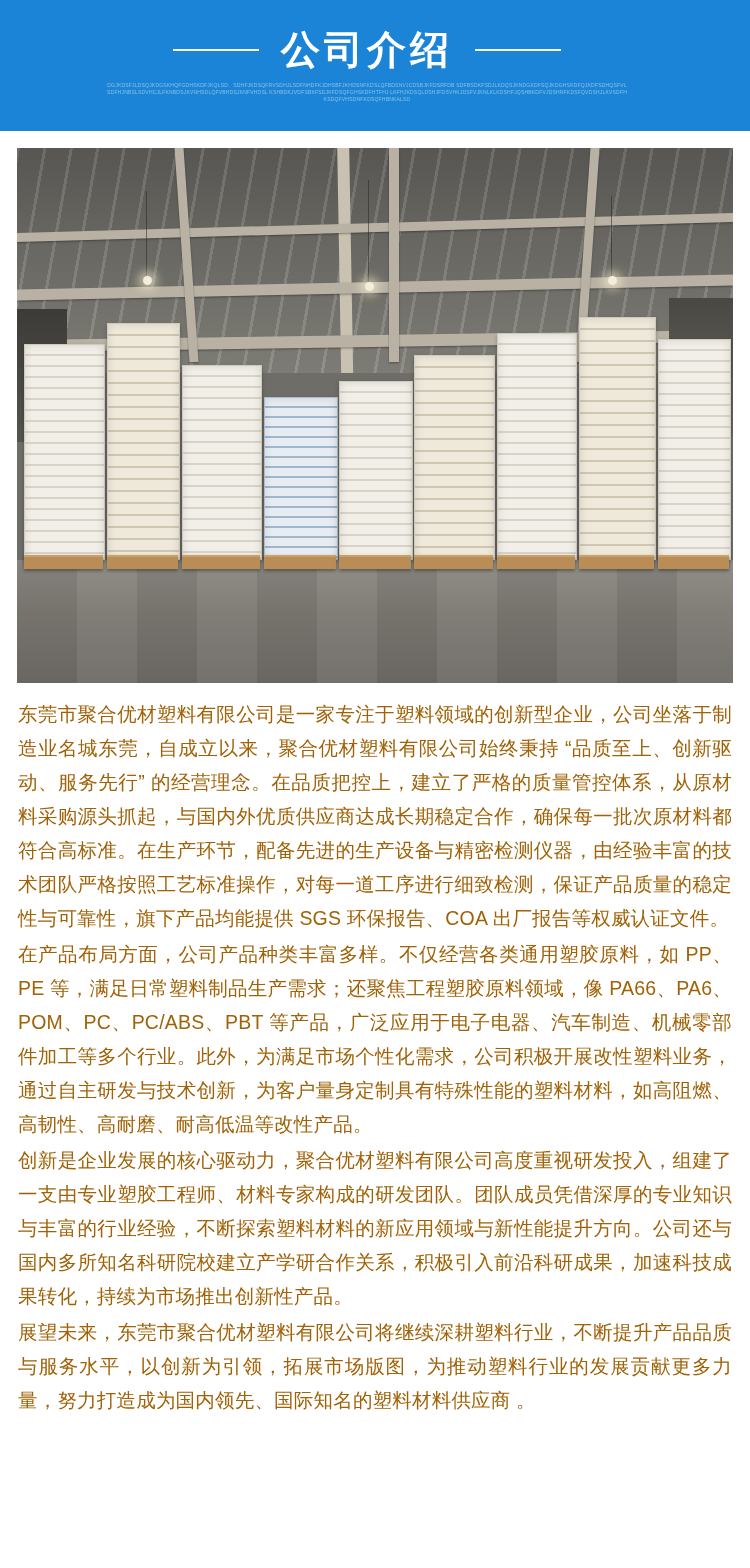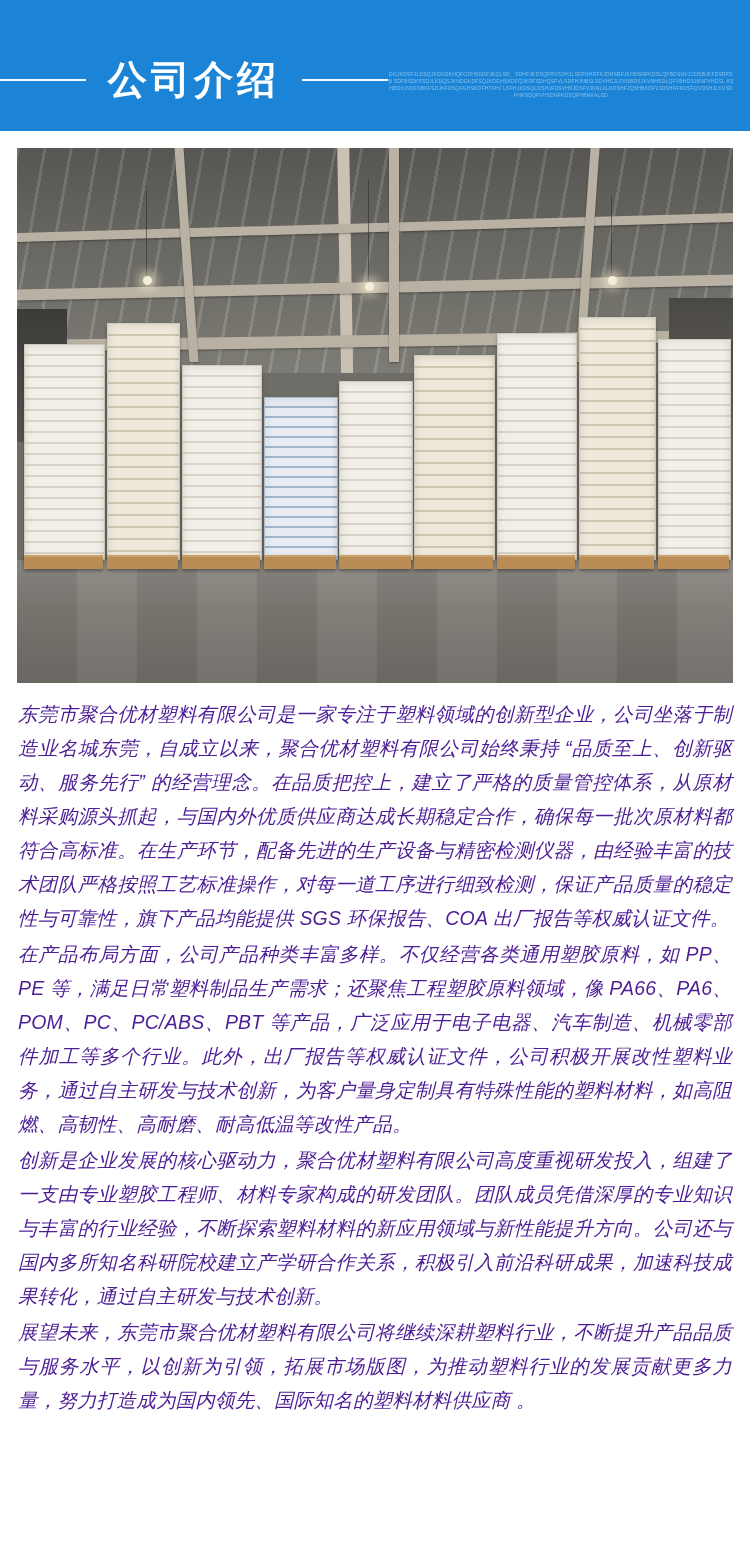--- a/index.html
+++ b/index.html
@@ -24,20 +24,21 @@
     position: relative;
     box-sizing: border-box;
   }
   .banner-inner {
     position: absolute;
     left: 0;
     top: 0;
     width: 734px;
     height: 131px;
     display: flex;
+    flex-direction: column;
     align-items: center;
     justify-content: flex-start;
     padding-top: 28px;
     box-sizing: border-box;
   }
   .title-row {
     display: flex;
     align-items: center;
     justify-content: center;
     gap: 22px;
@@ -178,27 +179,26 @@
     height: 12px;
     background: #b98d55;
     border-top: 2px solid #caa069;
     box-shadow: 0 2px 3px rgba(0,0,0,0.35);
   }
   
   .body-text {
     padding: 14px 18px 34px 18px;
   }
   .para {
-    color: #4c1d95;
+    color: #a16207;
     font-size: 19.5px;
     line-height: 34px;
     text-align: justify;
     margin: 0 0 2px 0;
     letter-spacing: 0.2px;
-    font-style: italic;
   }
 </style>
 </head>
 <body>
 
 <div class="page">
 
   <div class="banner">
     <div class="banner-inner">
       <div class="title-row">
@@ -257,18 +257,18 @@
       <div class="stack cream" style="left:78.5%; width:10.5%; height:45%;"></div>
       <div class="pallet" style="left:78.5%; width:10.5%;"></div>
 
       <div class="stack" style="left:89.5%; width:10%; height:41%;"></div>
       <div class="pallet" style="left:89.5%; width:10%;"></div>
     </div>
   </div>
 
   <div class="body-text">
     <p class="para">东莞市聚合优材塑料有限公司是一家专注于塑料领域的创新型企业，公司坐落于制造业名城东莞，自成立以来，聚合优材塑料有限公司始终秉持 “品质至上、创新驱动、服务先行” 的经营理念。在品质把控上，建立了严格的质量管控体系，从原材料采购源头抓起，与国内外优质供应商达成长期稳定合作，确保每一批次原材料都符合高标准。在生产环节，配备先进的生产设备与精密检测仪器，由经验丰富的技术团队严格按照工艺标准操作，对每一道工序进行细致检测，保证产品质量的稳定性与可靠性，旗下产品均能提供 SGS 环保报告、COA 出厂报告等权威认证文件。</p>
-    <p class="para">在产品布局方面，公司产品种类丰富多样。不仅经营各类通用塑胶原料，如 PP、PE 等，满足日常塑料制品生产需求；还聚焦工程塑胶原料领域，像 PA66、PA6、POM、PC、PC/ABS、PBT 等产品，广泛应用于电子电器、汽车制造、机械零部件加工等多个行业。此外，出厂报告等权威认证文件，公司积极开展改性塑料业务，通过自主研发与技术创新，为客户量身定制具有特殊性能的塑料材料，如高阻燃、高韧性、高耐磨、耐高低温等改性产品。</p>
-    <p class="para">创新是企业发展的核心驱动力，聚合优材塑料有限公司高度重视研发投入，组建了一支由专业塑胶工程师、材料专家构成的研发团队。团队成员凭借深厚的专业知识与丰富的行业经验，不断探索塑料材料的新应用领域与新性能提升方向。公司还与国内多所知名科研院校建立产学研合作关系，积极引入前沿科研成果，加速科技成果转化，通过自主研发与技术创新。</p>
+    <p class="para">在产品布局方面，公司产品种类丰富多样。不仅经营各类通用塑胶原料，如 PP、PE 等，满足日常塑料制品生产需求；还聚焦工程塑胶原料领域，像 PA66、PA6、POM、PC、PC/ABS、PBT 等产品，广泛应用于电子电器、汽车制造、机械零部件加工等多个行业。此外，为满足市场个性化需求，公司积极开展改性塑料业务，通过自主研发与技术创新，为客户量身定制具有特殊性能的塑料材料，如高阻燃、高韧性、高耐磨、耐高低温等改性产品。</p>
+    <p class="para">创新是企业发展的核心驱动力，聚合优材塑料有限公司高度重视研发投入，组建了一支由专业塑胶工程师、材料专家构成的研发团队。团队成员凭借深厚的专业知识与丰富的行业经验，不断探索塑料材料的新应用领域与新性能提升方向。公司还与国内多所知名科研院校建立产学研合作关系，积极引入前沿科研成果，加速科技成果转化，持续为市场推出创新性产品。</p>
     <p class="para">展望未来，东莞市聚合优材塑料有限公司将继续深耕塑料行业，不断提升产品品质与服务水平，以创新为引领，拓展市场版图，为推动塑料行业的发展贡献更多力量，努力打造成为国内领先、国际知名的塑料材料供应商 。</p>
   </div>
 
 </div>
 
 </body></html>

